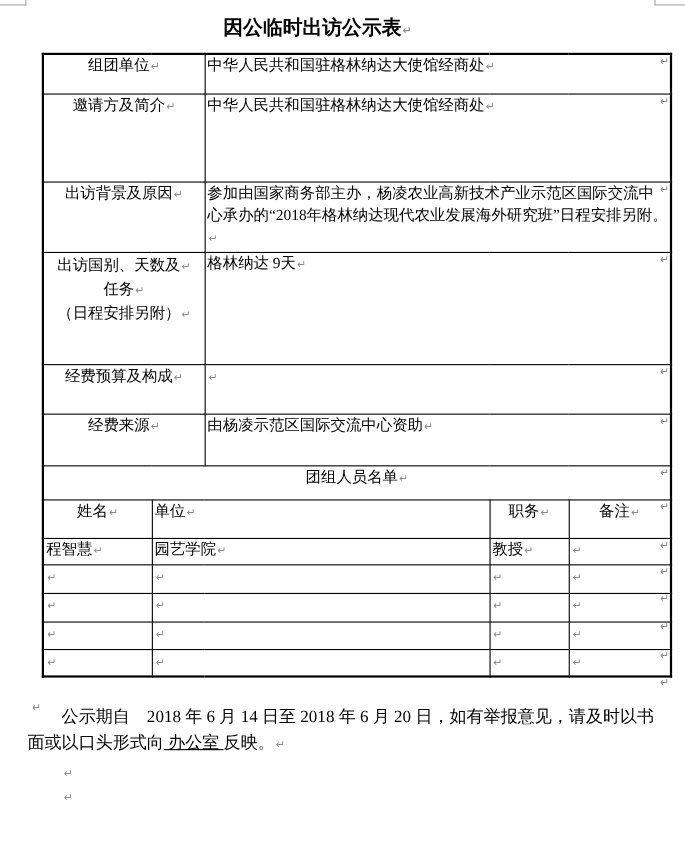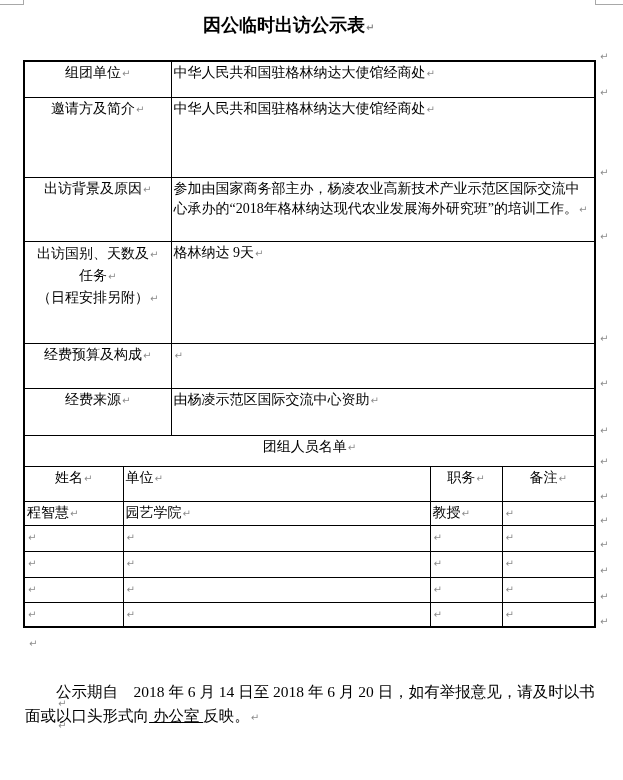--- a/index.html
+++ b/index.html
@@ -11,37 +11,37 @@
   
   .corner-tl { position:absolute; left:0; top:0; width:23px; height:4px;
     border-right:1px solid #a8a8a8; border-bottom:1px solid #a8a8a8; }
   .corner-tr { position:absolute; right:0; top:0; width:27px; height:4px;
     border-left:1px solid #a8a8a8; border-bottom:1px solid #a8a8a8; }
 
   .title { position:absolute; left:203px; top:13px; font-size:18px; font-weight:bold; letter-spacing:0; white-space:nowrap; }
 
   .pilcrow { color:#8c8c8c; font-family:"DejaVu Sans",sans-serif; font-size:10px; margin-left:1px; }
 
-  table.form { position:absolute; left:23px; top:48px; width:571px;
-    border-collapse:collapse; table-layout:fixed; border:2px solid #000;margin-top:12px; }
+  table.form { position:absolute; left:38px; top:48px; width:571px;
+    border-collapse:collapse; table-layout:fixed; border:2px solid #000; }
   table.form td { border:1px solid #000; padding:1px 2px; font-size:14px;
     line-height:20px; vertical-align:top; overflow:hidden; word-break:break-all; }
   td.label { text-align:center; vertical-align:middle; padding:0 2px; }
   td.label .lbl-line { line-height:21px;text-align:center; }
   td.value { text-align:left; }
   td.value-para { line-height:26px; padding-top:1px; }
   td.value-src { padding:5px 2px 1px 19px; }
   td.group { text-align:center; vertical-align:middle; }
   td.colhead { text-align:center; vertical-align:middle; }
   td.colhead-unit { text-align:left; vertical-align:middle; padding-left:38px; }
   td.pcell { padding:1px 1px; line-height:19px; }
 
   .wavy { text-decoration:underline wavy #2faa2f; text-decoration-thickness:1px; text-underline-offset:2px; }
 
-  .notice { position:absolute; left:25px; top:664px; width:572px;
+  .notice { position:absolute; left:25px; top:624px; width:572px;
     font-size:15.5px; line-height:24px; text-indent:31px; }
   .blank { text-decoration:underline; }
 
   .below-table-mark { position:absolute; left:28px; top:638px; }
   .empty-line-1 { position:absolute; left:57px; top:698px; }
   .empty-line-2 { position:absolute; left:57px; top:720px; }
 
   .seal { position:absolute; left:391px; top:735px; font-size:15px; white-space:nowrap; }
   .date { position:absolute; left:406px; top:757px; font-size:15px; white-space:nowrap; }
 
@@ -70,21 +70,21 @@
         <tr style="height:36px">
       <td class="label" colspan="2"><span>组团单位</span><span class="pilcrow">↵</span></td>
       <td class="value" colspan="3"><span>中华人民共和国驻格林纳达大使馆经商处</span><span class="pilcrow">↵</span></td>
     </tr>
     <tr style="height:80px">
       <td class="label" colspan="2"><span>邀请方及简介</span><span class="pilcrow">↵</span></td>
       <td class="value" colspan="3"><span>中华人民共和国驻格林纳达大使馆经商处</span><span class="pilcrow">↵</span></td>
     </tr>
     <tr style="height:64px">
       <td class="label" colspan="2"><span>出访背景及原因</span><span class="pilcrow">↵</span></td>
-      <td class="value value-para" colspan="3"><span>参加由国家商务部主办，杨凌农业高新技术产业示范区国际交流中心承办的“2018年格林纳达现代农业发展海外研究班”的培训工作。</span><span class="pilcrow">↵</span></td>
+      <td class="value value-para" colspan="3"><span>参加由国家商务部主办，杨凌农业高新技术产业示范区国际交流中心承办的“2018年格林纳达现代农业发展海外研究班”日程安排另附。</span><span class="pilcrow">↵</span></td>
     </tr>
     <tr style="height:102px">
       <td class="label" colspan="2">
         <div class="lbl-line"><span>出访国别、天数及</span><span class="pilcrow">↵</span></div>
         <div class="lbl-line"><span>任务</span><span class="pilcrow">↵</span></div>
         <div class="lbl-line"><span>（日程安排另附）</span><span class="pilcrow">↵</span></div>
       </td>
       <td class="value" colspan="3"><span>格林纳达 9天</span><span class="pilcrow">↵</span></td>
     </tr>
     <tr style="height:45px">

